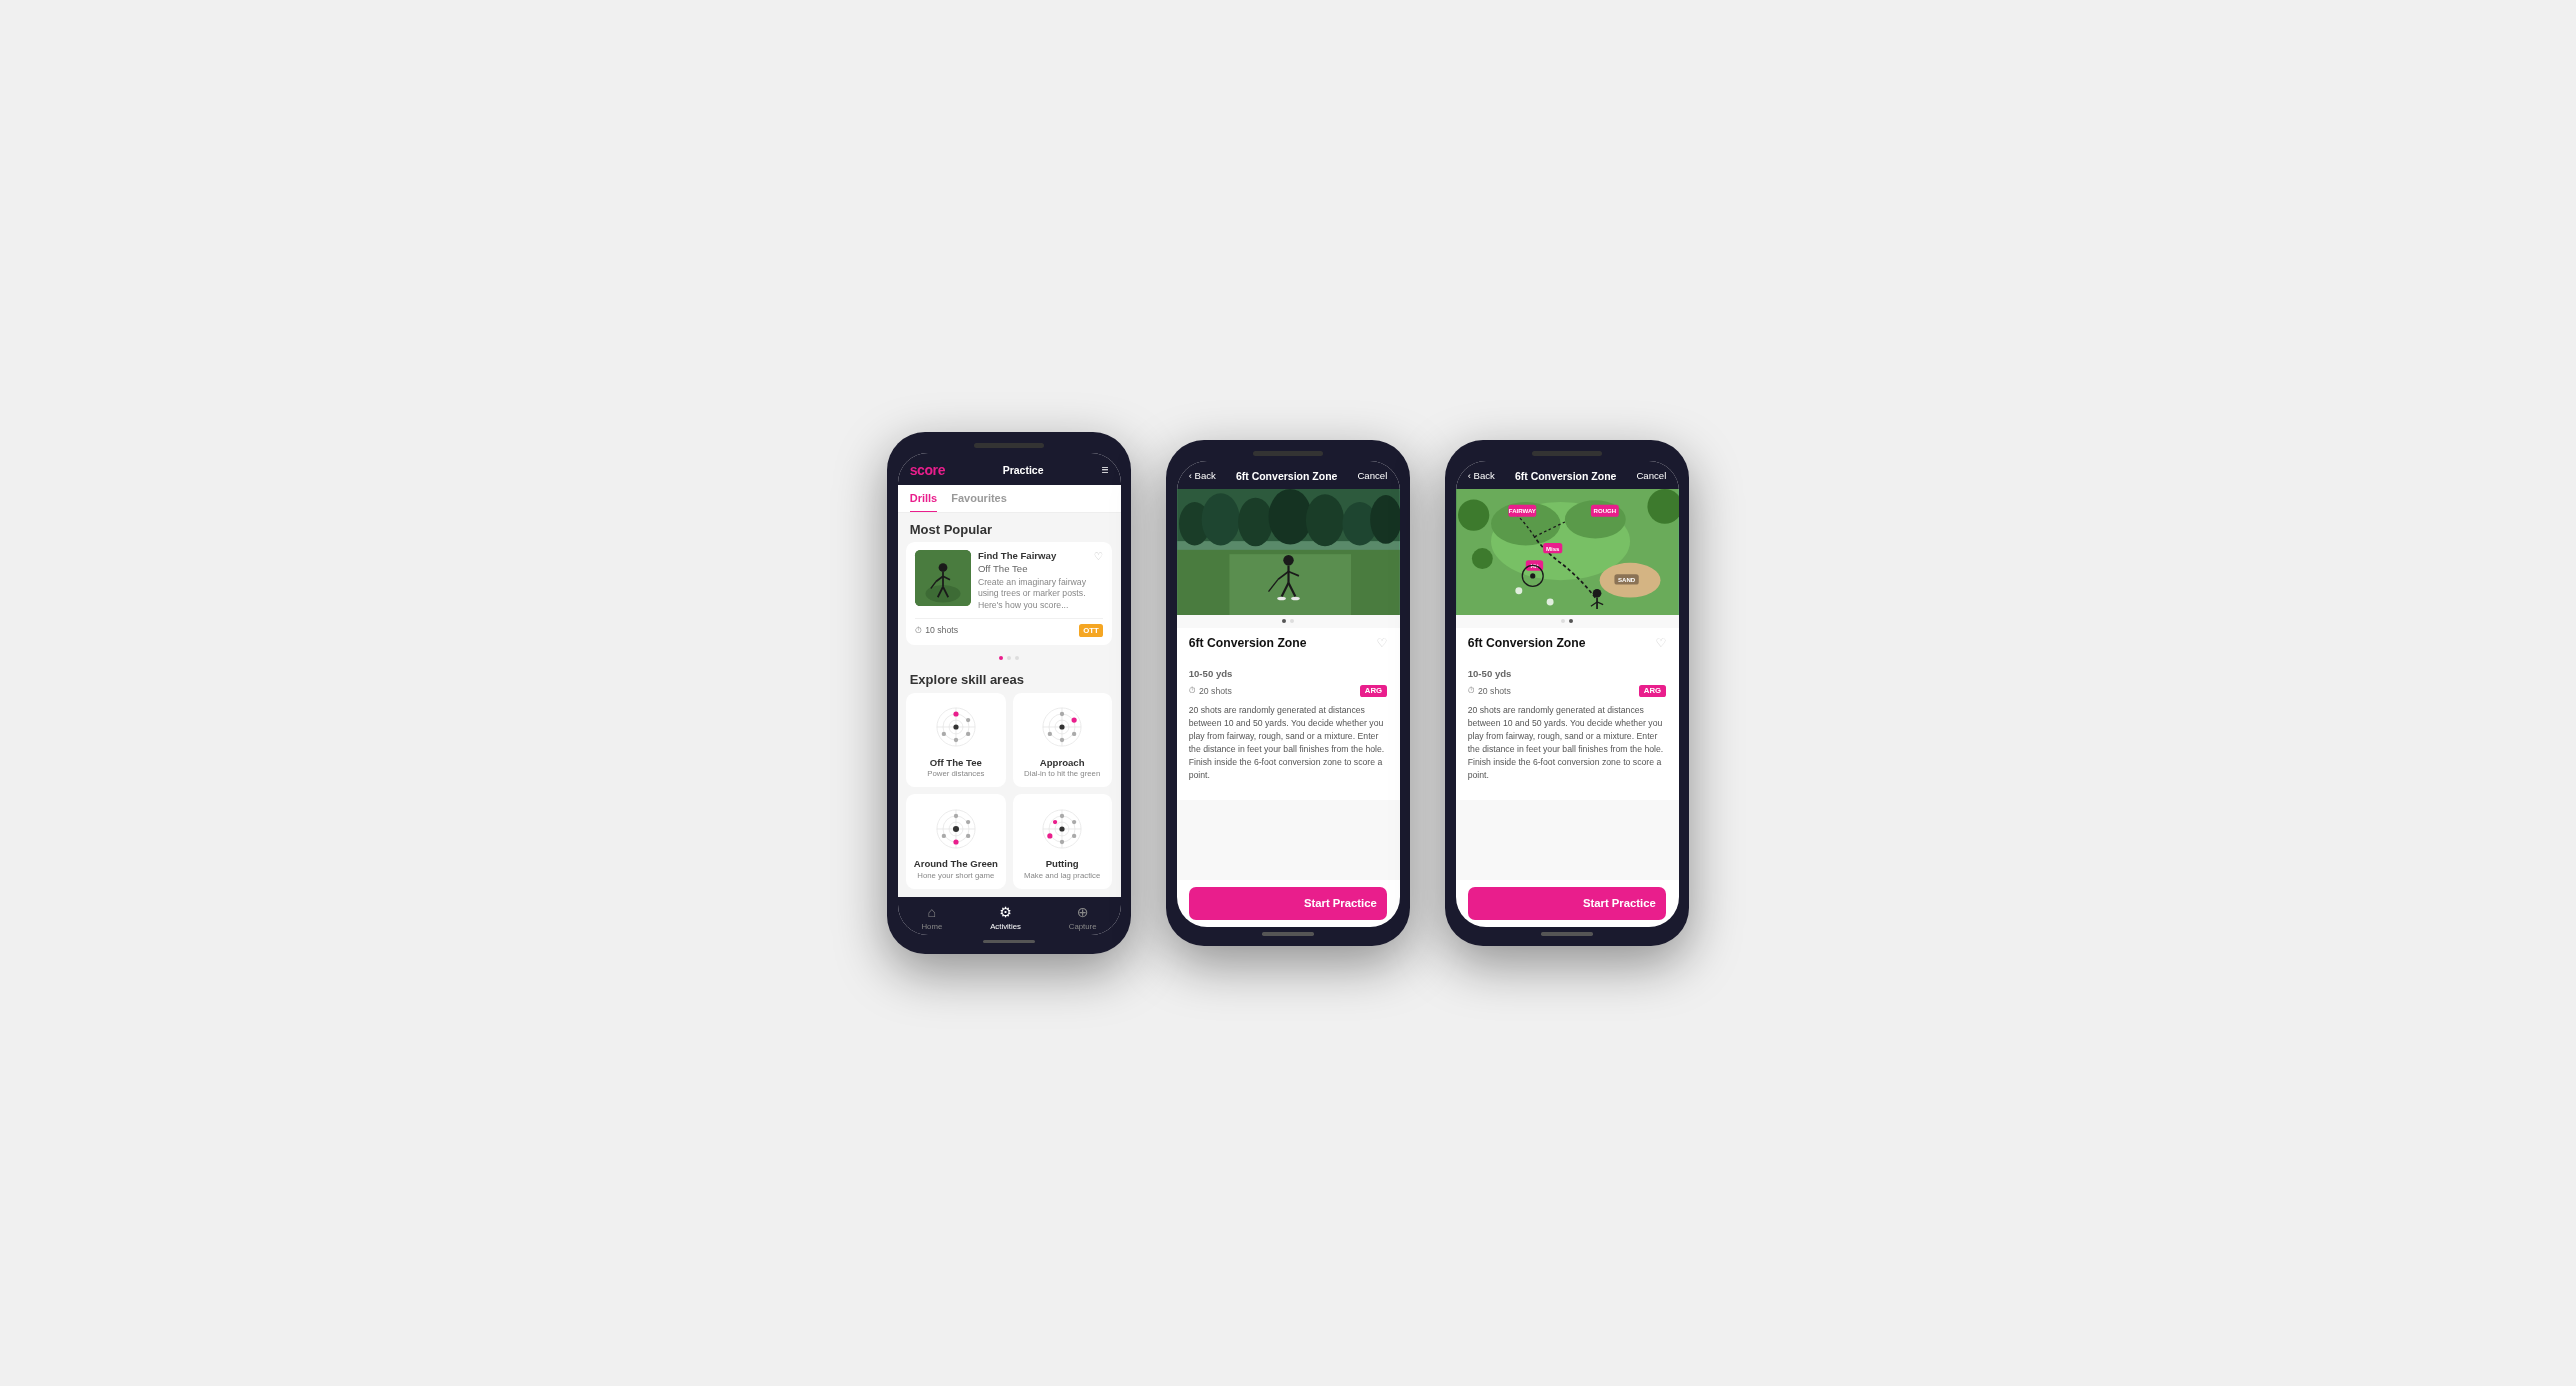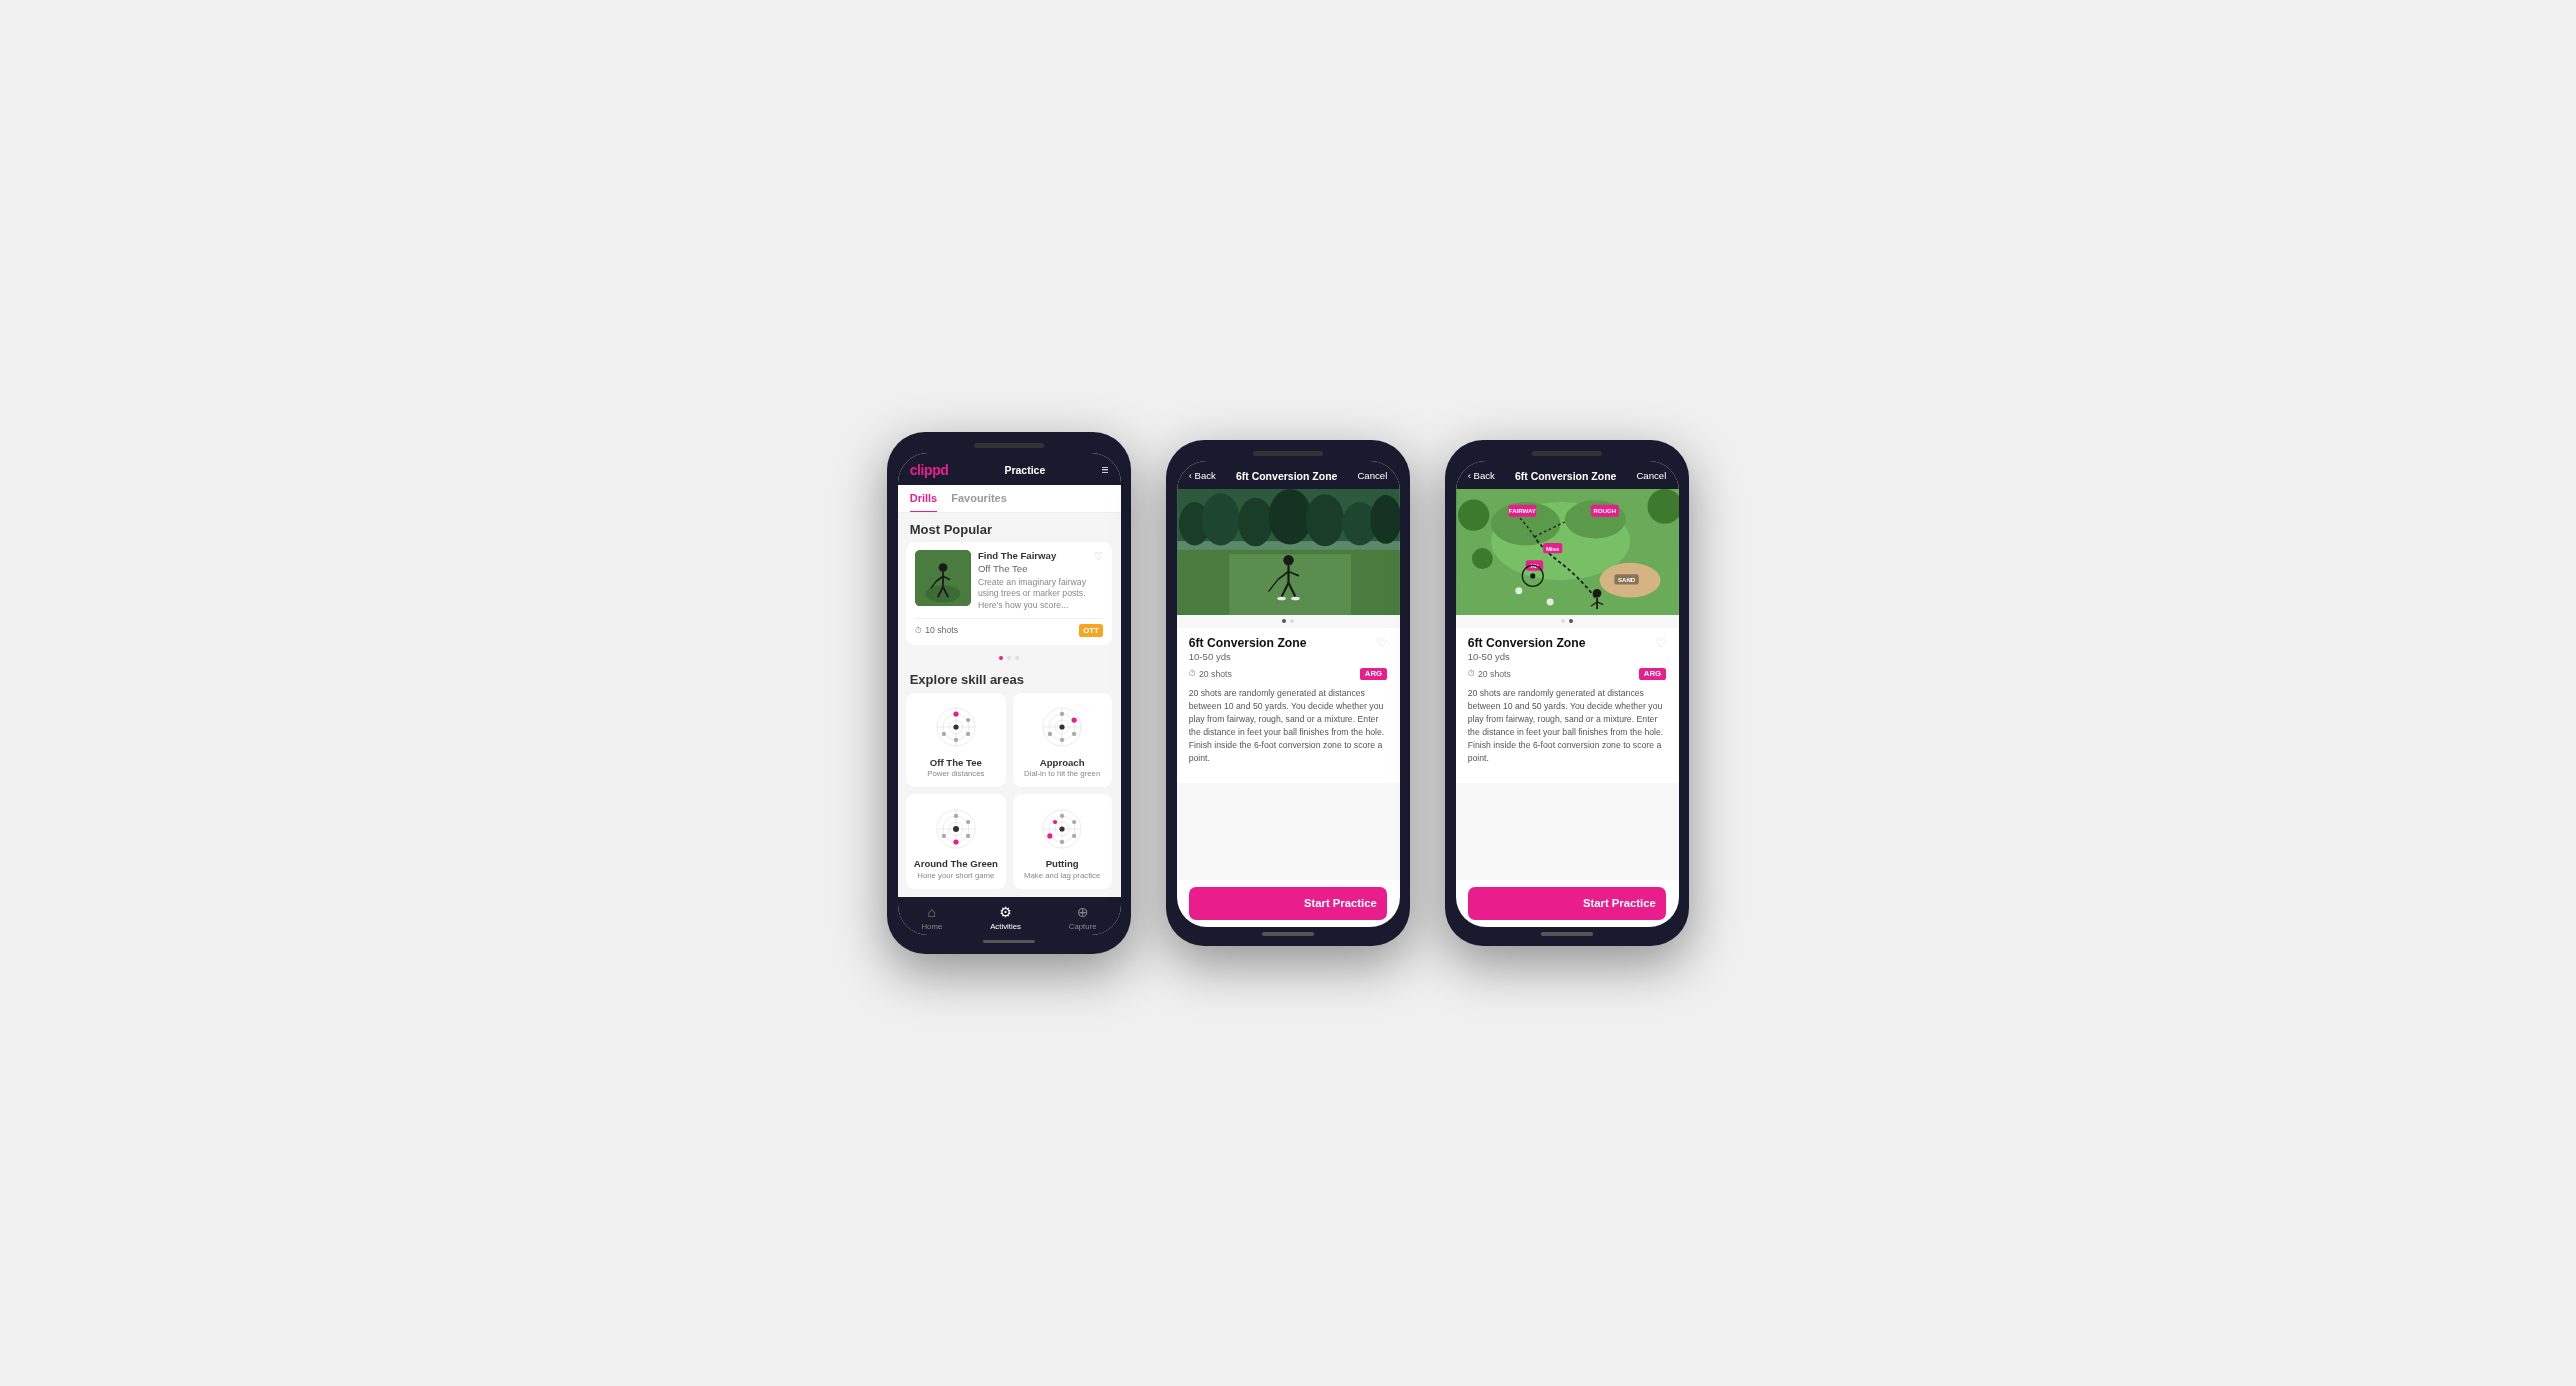--- a/index.html
+++ b/index.html
@@ -310,21 +310,22 @@
       padding: 8.7px 12.2px;
     }
     .p2-drill-name {
       font-size: 12.2px;
       font-weight: 800;
       color: #111;
     }
     .p2-drill-range {
       font-size: 9.6px;
       color: #666;
-      margin-top: 1px;
+      margin-top: 18px;
+      font-weight: bold;
     }
     .p2-meta {
       display: flex;
       align-items: center;
       justify-content: space-between;
       margin-top: 5.2px;
     }
     .p2-shots-row {
       display: flex;
       align-items: center;
@@ -366,21 +367,21 @@
     }
   </style>
 </head>
 <body>
 
 <div class="phone">
   <div class="phone-notch"></div>
   <div class="phone-screen">
 
     <div class="p1-header">
-      <span class="p1-logo">clippd</span>
+      <span class="p1-logo">score</span>
       <span class="p1-title">Practice</span>
       <span class="p1-menu-icon">≡</span>
     </div>
 
     <div class="p1-tabs">
       <div class="p1-tab active">Drills</div>
       <div class="p1-tab">Favourites</div>
     </div>
 
     <div class="p1-content">

